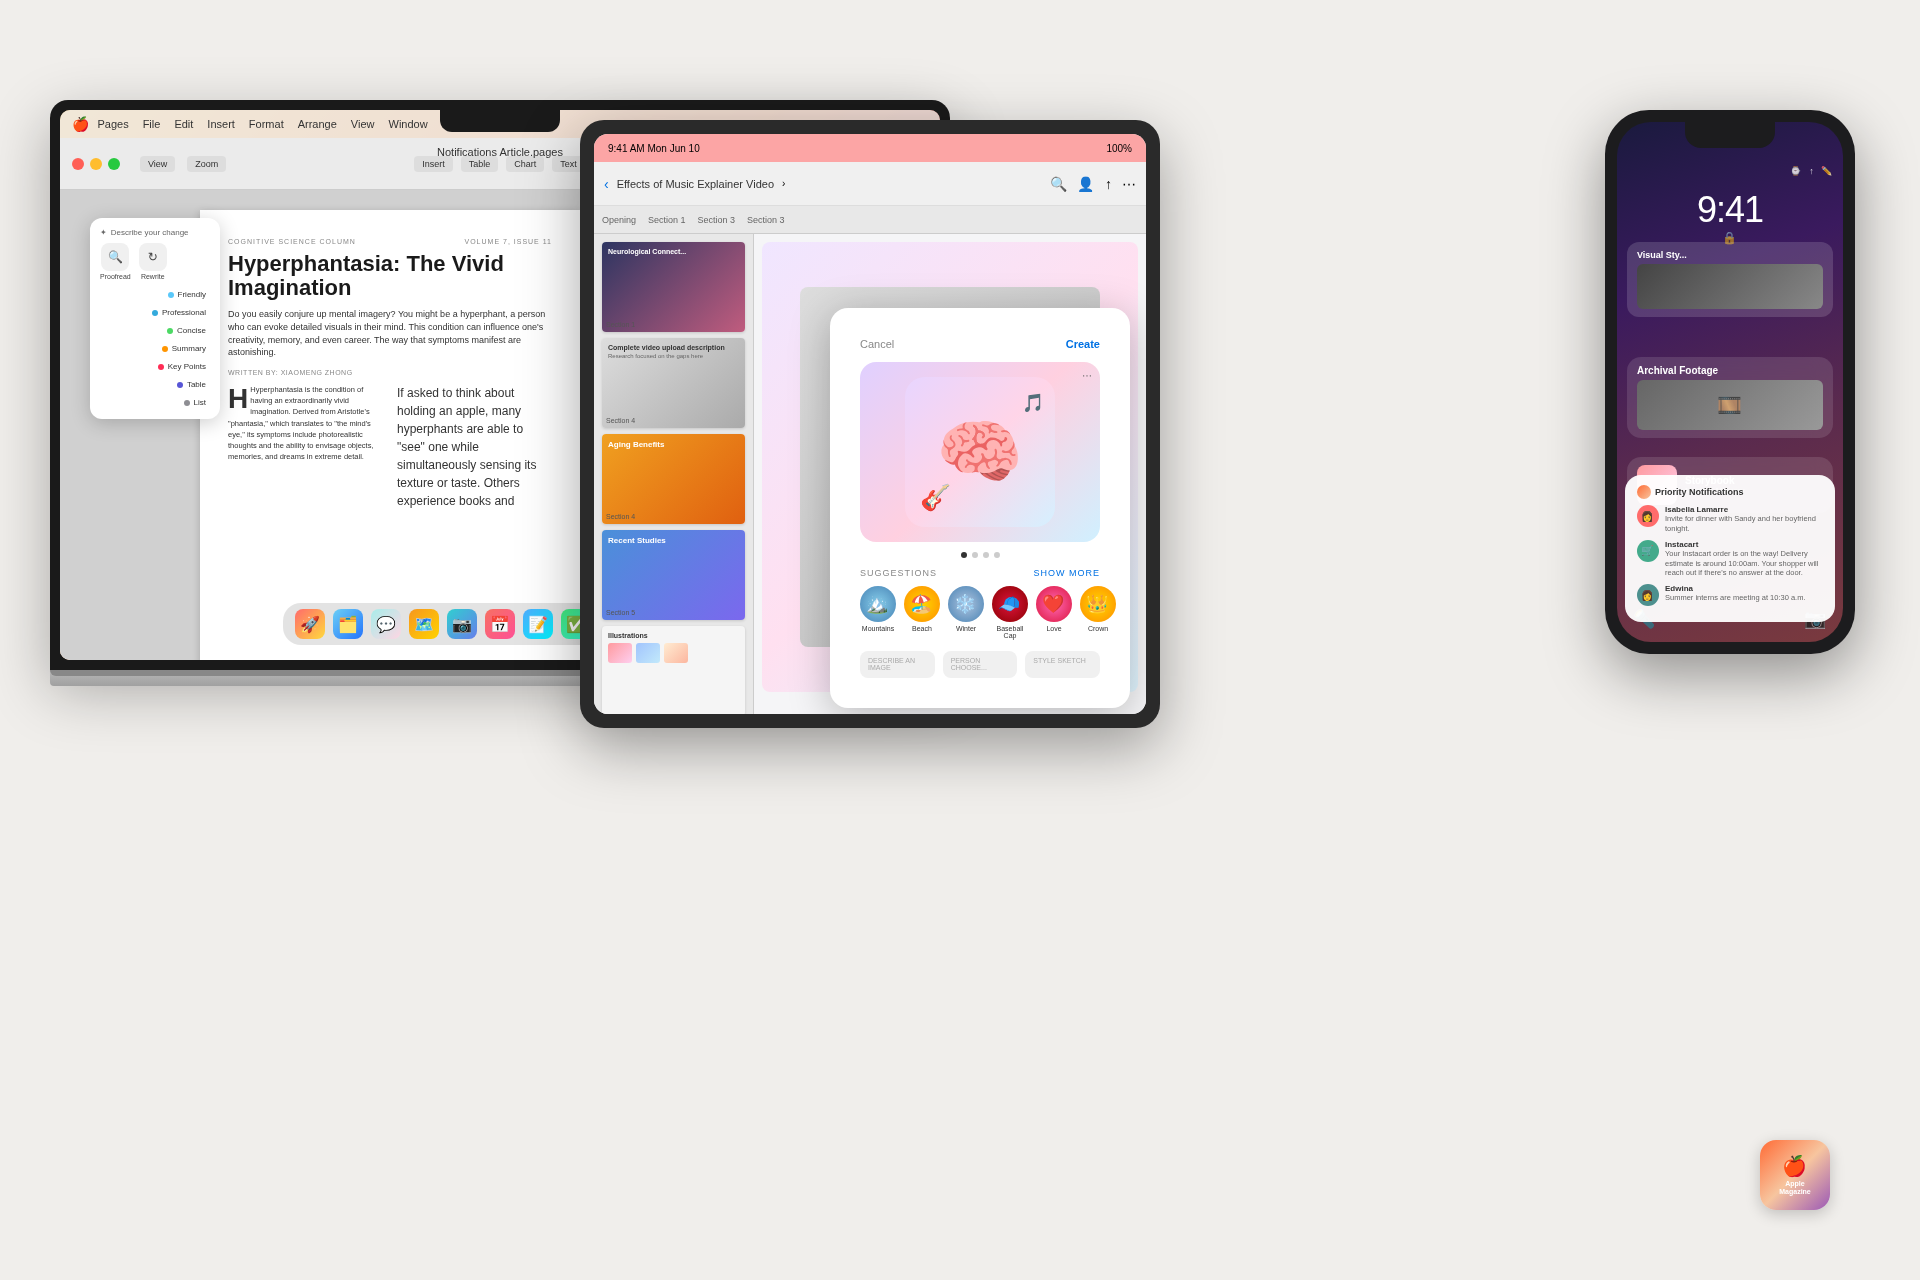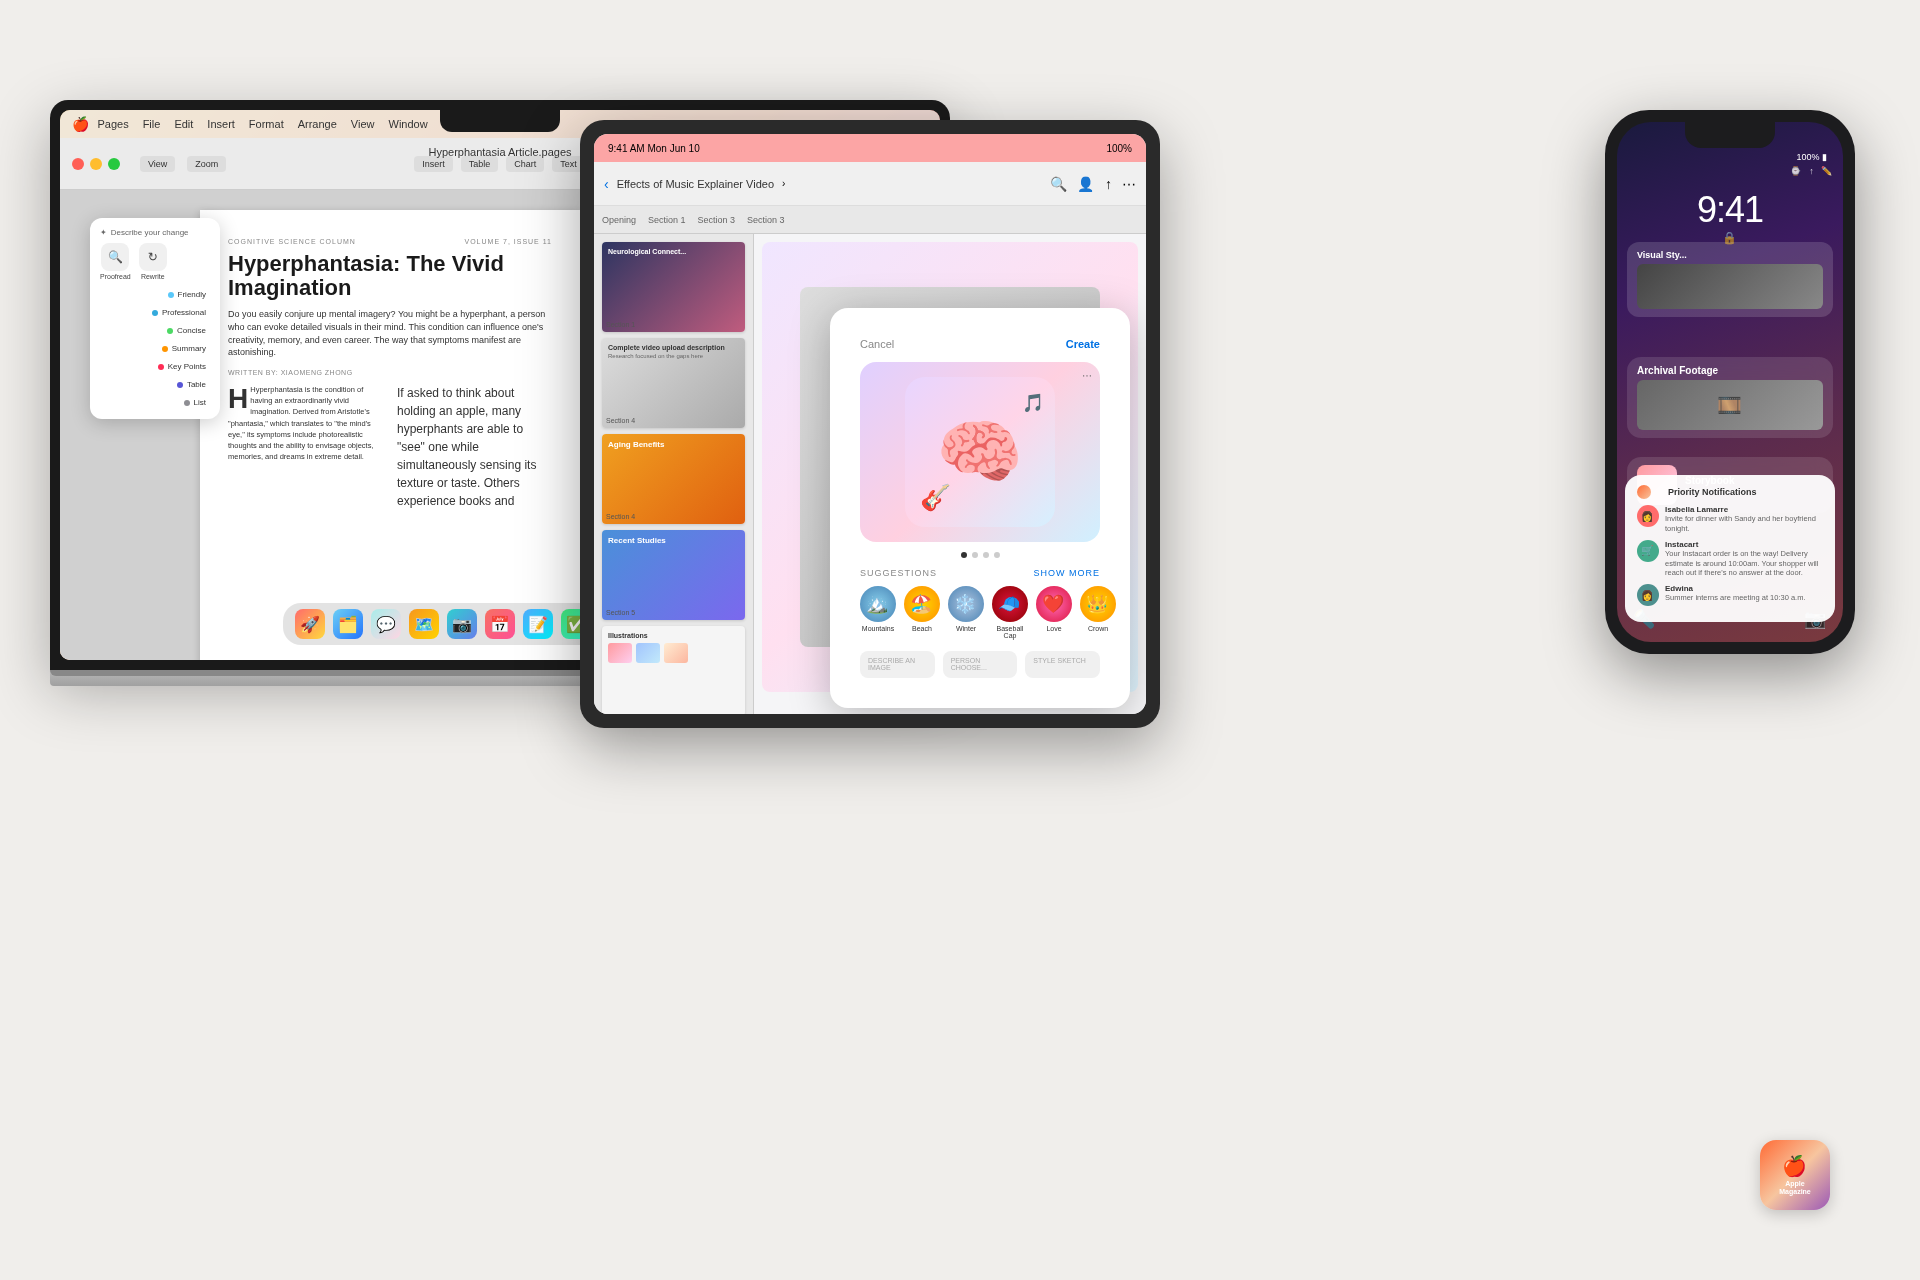--- a/index.html
+++ b/index.html
@@ -676,21 +676,21 @@
       z-index: 20;
     }
 
     .priority-title {
       font-size: 9px;
       font-weight: 600;
       color: #333;
       margin-bottom: 6px;
       display: flex;
       align-items: center;
-      gap: 17px;
+      gap: 4px;
     }
 
     .priority-priority-icon {
       width: 14px;
       height: 14px;
       border-radius: 50%;
       background: linear-gradient(135deg, #ff6b35, #f7c59f);
       display: inline-block;
     }
 
@@ -891,21 +891,21 @@
         </div>
 
         <div class="pages-window">
 
           <div class="pages-toolbar">
             <div class="traffic-lights">
               <div class="tl tl-red"></div>
               <div class="tl tl-yellow"></div>
               <div class="tl tl-green"></div>
             </div>
-            <div class="pages-title">Hyperphantasia Article.pages</div>
+            <div class="pages-title">Notifications Article.pages</div>
             <div class="toolbar-btn">View</div>
             <div class="toolbar-btn">Zoom</div>
             <div style="margin-left:auto; display:flex; gap:8px;">
               <div class="toolbar-btn">Insert</div>
               <div class="toolbar-btn">Table</div>
               <div class="toolbar-btn">Chart</div>
               <div class="toolbar-btn">Text</div>
               <div class="toolbar-btn">Shape</div>
               <div class="toolbar-btn">Media</div>
               <div class="toolbar-btn">Comment</div>
@@ -1174,23 +1174,20 @@
 
       </div>
     </div>
   </div>
 
   <div class="iphone">
     <div class="iphone-body">
       <div class="iphone-screen">
         <div class="iphone-notch"></div>
 
-        <div class="iphone-statusbar">
-          <span style="margin-left:auto; font-size:9px; color:white;">100% ▮</span>
-        </div>
 
         <div class="iphone-date">Mon 10 · Tiburon</div>
 
         <div class="iphone-time">9:41</div>
 
         <div class="iphone-lock-icon">🔒</div>
 
         <div style="position:absolute; top:44px; right:10px; display:flex; gap:8px; font-size:9px; color:rgba(255,255,255,0.8);">
           <span>⌚</span>
           <span>↑</span>

